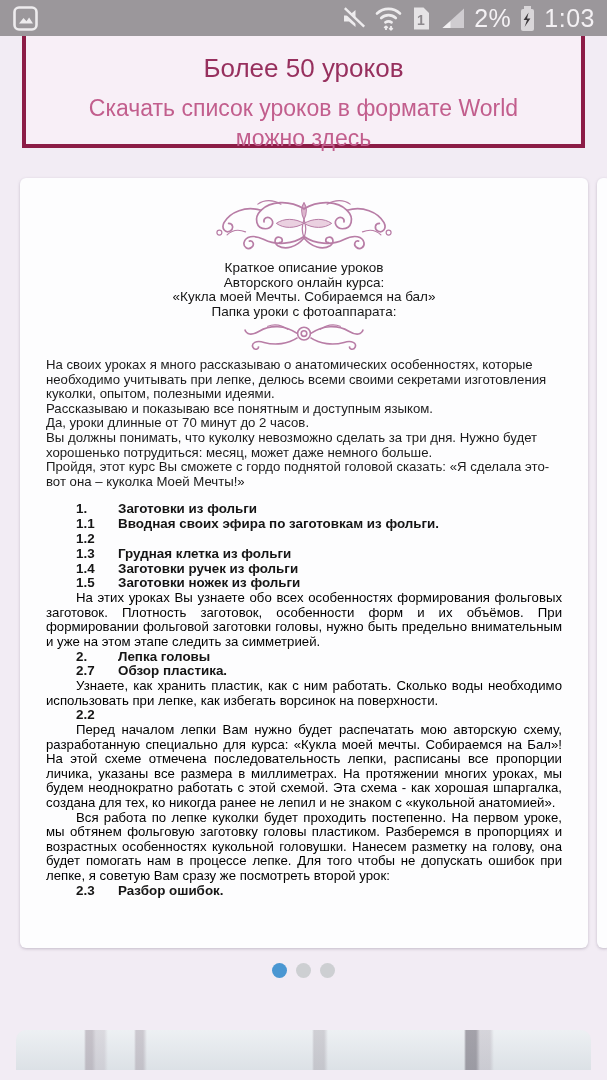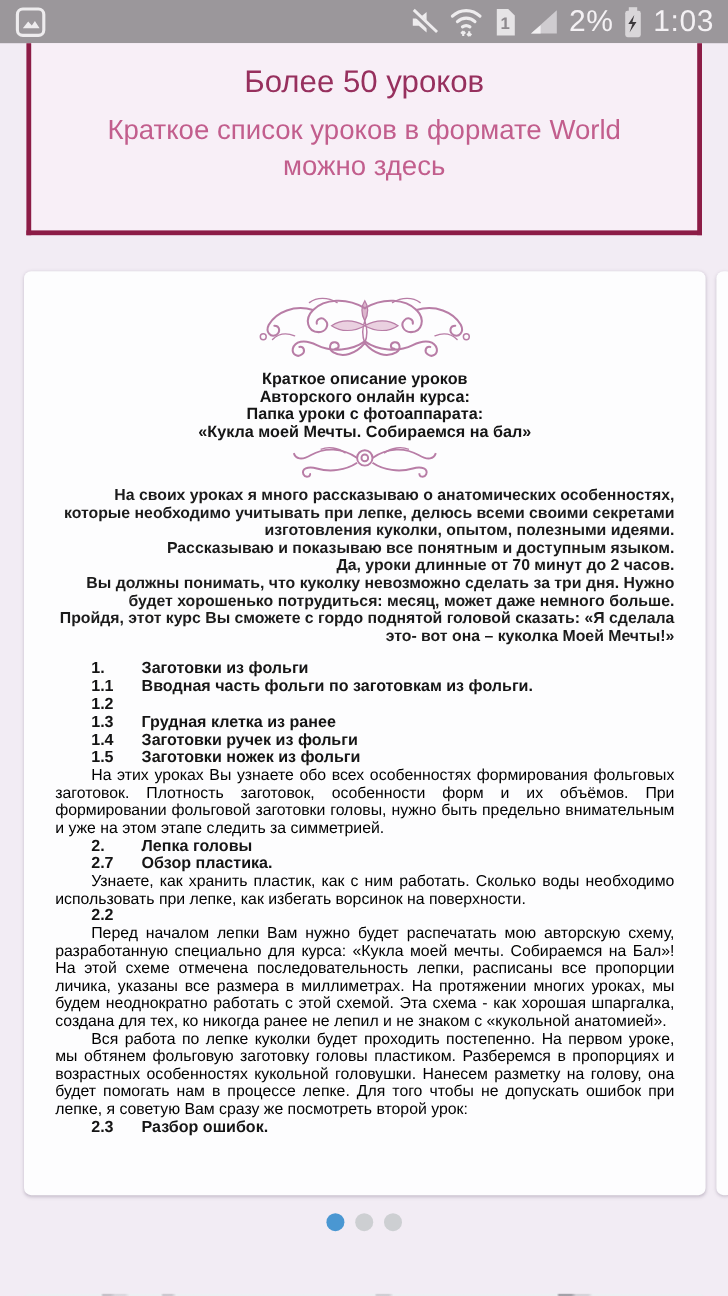--- a/index.html
+++ b/index.html
@@ -6,37 +6,37 @@
   body{font-family:"Liberation Sans",sans-serif;}
   .page{position:relative;width:607px;height:1080px;background:#f2ecf4;overflow:hidden;}
 
   
   .status-bar{height:36px;background:#9b979b;display:flex;align-items:center;justify-content:space-between;padding:0 12px;box-sizing:border-box;}
   .sb-right{display:flex;align-items:center;gap:8px;}
   .sb-text{color:#f4f1f4;font-size:25px;line-height:1;letter-spacing:0.5px;}
   .sb-icon{display:block;}
 
   
-  .banner{margin:0 22px;height:160px;box-sizing:border-box;background:#f8eff7;
+  .banner{margin:0 22px;height:112px;box-sizing:border-box;background:#f8eff7;
           border:4px solid #8c1c46;border-top:none;text-align:center;padding-top:17px;}
   .banner-title{font-size:26px;color:#97305e;margin:0 0 9px 0;font-weight:500;}
   .banner-link{display:block;text-decoration:none;cursor:pointer;}
   .banner-link div{font-size:23px;line-height:30px;color:#c25e8d;}
 
   
   .carousel{margin-top:30px;height:770px;display:flex;gap:9px;padding-left:20px;}
   .card{flex:none;width:568px;height:770px;background:#fdfdfe;border-radius:6px;
         box-shadow:0 1px 3px rgba(110,95,120,.35);padding:12px 26px 0 26px;box-sizing:border-box;overflow:hidden;}
   .peek-card{flex:none;width:14px;height:770px;background:#fdfdfe;border-radius:6px;
         box-shadow:0 1px 3px rgba(110,95,120,.35);}
 
   .orn-top{display:block;margin:8px auto 3px auto;}
   .orn-small{display:block;margin:2px auto 7px auto;}
-  .headings{font-weight:bold;font-size:13.5px;line-height:14.5px;text-align:center;color:#151515;}
-  .intro p{margin:0;font-size:13.2px;line-height:14.6px;text-align:right;color:#1b1b1b;font-weight:bold;}
+  .headings{font-weight:normal;font-size:13.5px;line-height:14.5px;text-align:center;color:#151515;}
+  .intro p{margin:0;font-size:13.2px;line-height:14.6px;text-align:left;color:#1b1b1b;}
   .blocks{margin-top:13px;}
   .item{display:flex;font-weight:bold;font-size:13.4px;line-height:14.8px;color:#151515;}
   .item .num{flex:none;margin-left:30px;width:42px;}
   .item .label{flex:1;}
   .para{margin:0;font-size:13.2px;line-height:14.6px;text-align:justify;text-indent:30px;color:#000000;}
 
   
   .dots{height:44px;display:flex;align-items:center;justify-content:center;gap:9px;}
   .dot{width:15px;height:15px;border-radius:50%;background:#cdcfd2;cursor:pointer;}
   .dot.active{background:#4a97d2;}
@@ -93,21 +93,21 @@
         <rect x="2" y="4" width="13" height="22" rx="2" fill="#d9d6d9"></rect>
         <path d="M9.6 7.5 l-5 7.5 h3.4 l-2.4 7 5.8-8.6 h-3.4 z" fill="#3c393c"></path>
       </svg>
       <span class="sb-text">1:03</span>
     </div>
   </header>
 
   <section class="banner">
     <h1 class="banner-title">Более 50 уроков</h1>
     <a class="banner-link">
-      <div>Краткое список уроков в формате World</div>
+      <div>Скачать список уроков в формате World</div>
       <div>можно здесь</div>
     </a>
   </section>
 
   <div class="carousel">
     <article class="card">
 
       <svg class="orn-top" width="186" height="60" viewBox="0 0 240 78">
         <g fill="none" stroke="#b87da6" stroke-width="2.2" stroke-linecap="round">
           <path d="M120 6 C116 12 116 20 120 28 C124 20 124 12 120 6 Z" fill="#dcb6cd" stroke-width="1.4"></path>
@@ -123,22 +123,22 @@
           </g>
           <use href="#orn-half" transform="translate(240,0) scale(-1,1)"></use>
           <path d="M120 52 C110 64 96 68 86 62 C80 58 82 50 88 51 C93 52 93 58 88 58"></path>
           <path d="M120 52 C130 64 144 68 154 62 C160 58 158 50 152 51 C147 52 147 58 152 58"></path>
         </g>
       </svg>
 
       <div class="headings">
           <div>Краткое описание уроков</div>
           <div>Авторского онлайн курса:</div>
+          <div>«Кукла моей Мечты. Собираемся на бал»</div>
           <div>Папка уроки с фотоаппарата:</div>
-          <div>«Кукла моей Мечты. Собираемся на бал»</div>
         </div>
 
       <svg class="orn-small" width="128" height="30" viewBox="0 0 160 36">
         <g fill="none" stroke="#b87da6" stroke-width="2">
           <circle cx="80" cy="15" r="8"></circle>
           <circle cx="80" cy="15" r="3.5"></circle>
           <g id="orn-b">
             <path d="M88 15 C104 4 122 4 136 12 C146 18 152 16 154 10"></path>
             <path d="M88 20 C100 28 116 30 130 26 C140 23 146 27 144 32 C142 36 136 35 137 31"></path>
             <path d="M100 10 C108 4 118 3 126 6" stroke-width="1.4"></path>
@@ -154,28 +154,28 @@
           <p>Вы должны понимать, что куколку невозможно сделать за три дня. Нужно будет хорошенько потрудиться: месяц, может даже немного больше.</p>
           <p>Пройдя, этот курс Вы сможете с гордо поднятой головой сказать: «Я сделала это- вот она – куколка Моей Мечты!»</p>
         </div>
       <div class="blocks">
           <div class="item">
             <span class="num">1.</span>
             <span class="label">Заготовки из фольги</span>
           </div>
           <div class="item">
             <span class="num">1.1</span>
-            <span class="label">Вводная часть фольги по заготовкам из фольги.</span>
+            <span class="label">Вводная своих эфира по заготовкам из фольги.</span>
           </div>
           <div class="item">
             <span class="num">1.2</span>
           </div>
           <div class="item">
             <span class="num">1.3</span>
-            <span class="label">Грудная клетка из ранее</span>
+            <span class="label">Грудная клетка из фольги</span>
           </div>
           <div class="item">
             <span class="num">1.4</span>
             <span class="label">Заготовки ручек из фольги</span>
           </div>
           <div class="item">
             <span class="num">1.5</span>
             <span class="label">Заготовки ножек из фольги</span>
           </div>
           <p class="para">На этих уроках Вы узнаете обо всех особенностях формирования фольговых заготовок. Плотность заготовок, особенности форм и их объёмов. При формировании фольговой заготовки головы, нужно быть предельно внимательным и уже на этом этапе следить за симметрией.</p>

